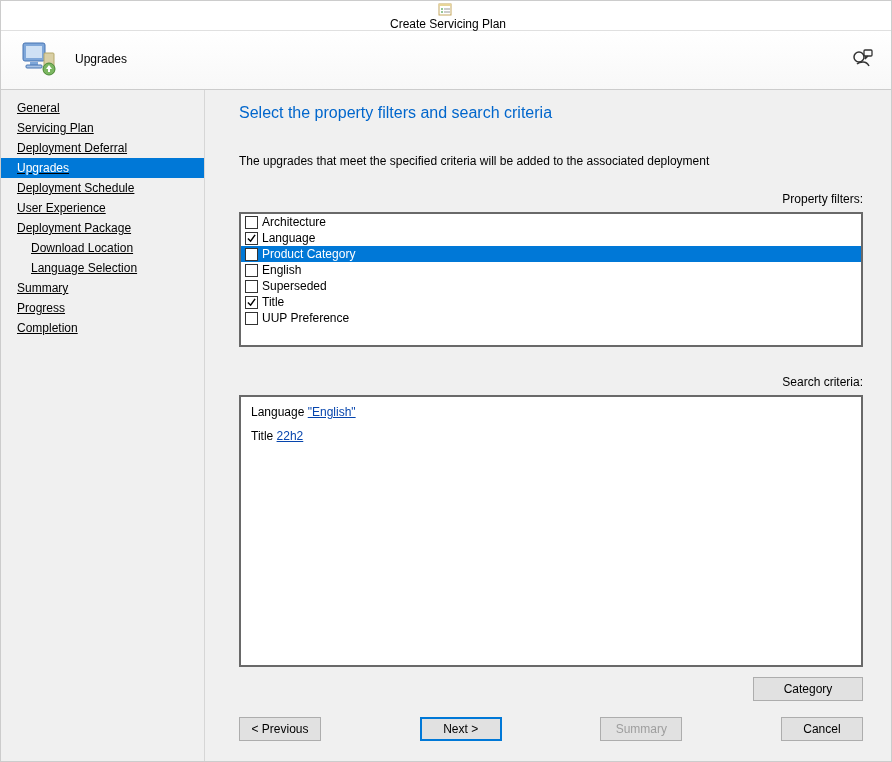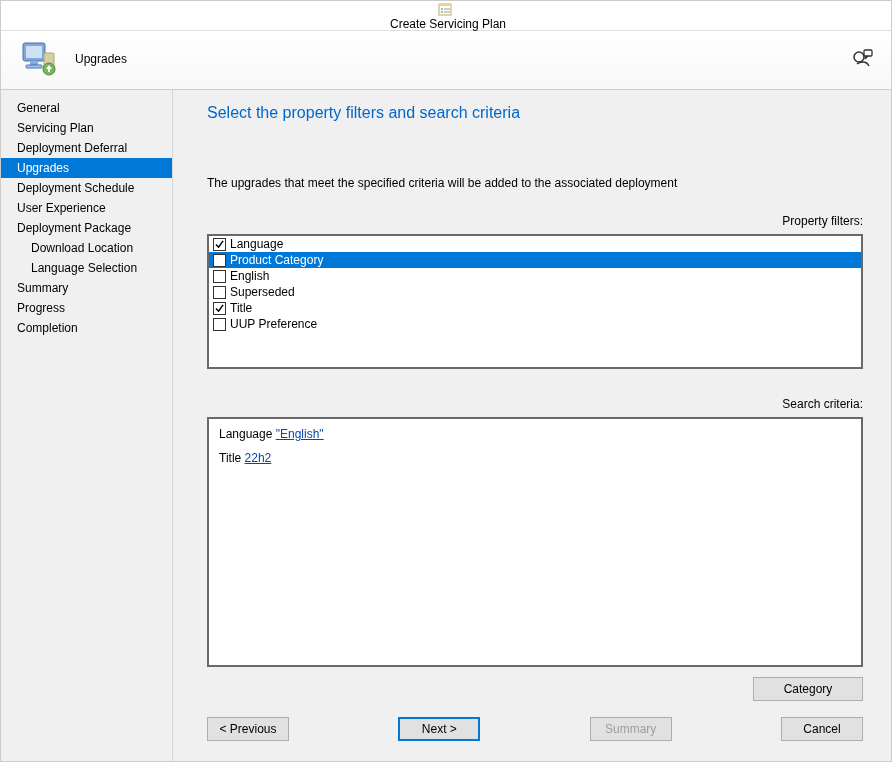--- a/index.html
+++ b/index.html
@@ -65,23 +65,24 @@
       height: 22px;
     }
     .body-area {
       flex: 1;
       display: flex;
       background: #f0f0f0;
       border-top: 1px solid #ccc;
       min-height: 0;
     }
     .sidebar {
-      width: 172px;
+      width: 204px;
       padding: 8px 0;
       border-right: 1px solid #d6d6d6;
+      text-decoration: underline;
     }
     .nav-item {
       padding: 3px 16px;
       color: #000;
       cursor: pointer;
       white-space: nowrap;
     }
     .nav-item.child {
       padding-left: 30px;
     }
@@ -93,21 +94,21 @@
       flex: 1;
       padding: 14px 28px 14px 34px;
       display: flex;
       flex-direction: column;
       min-width: 0;
     }
     .page-heading {
       color: #0066cc;
       font-size: 16px;
       font-weight: 400;
-      margin-bottom: 54px;
+      margin-bottom: 32px;
     }
     .description {
       color: #000;
       margin-bottom: 24px;
     }
     .section-label {
       margin-bottom: 6px;
       color: #000;
       text-align: right;
     }
@@ -260,20 +261,24 @@
       <div class="nav-item">Completion</div>
     </div>
 
   <div class="main">
     <div class="page-heading">Select the property filters and search criteria</div>
     <div class="description">The upgrades that meet the specified criteria will be added to the associated deployment</div>
 
     <div class="section-label">Property filters:</div>
     <div class="filters-box" id="filters">
         <div class="filter-row">
+          <span class="chk"></span>
+          <span>Architecture</span>
+        </div>
+        <div class="filter-row">
           <span class="chk checked">
             <svg viewBox="0 0 10 10">
               <path d="M1 5 L4 8 L9 1" stroke="#000" stroke-width="1.6" fill="none"></path>
             </svg>
           </span>
           <span>Language</span>
         </div>
         <div class="filter-row selected">
           <span class="chk"></span>
           <span>Product Category</span>

